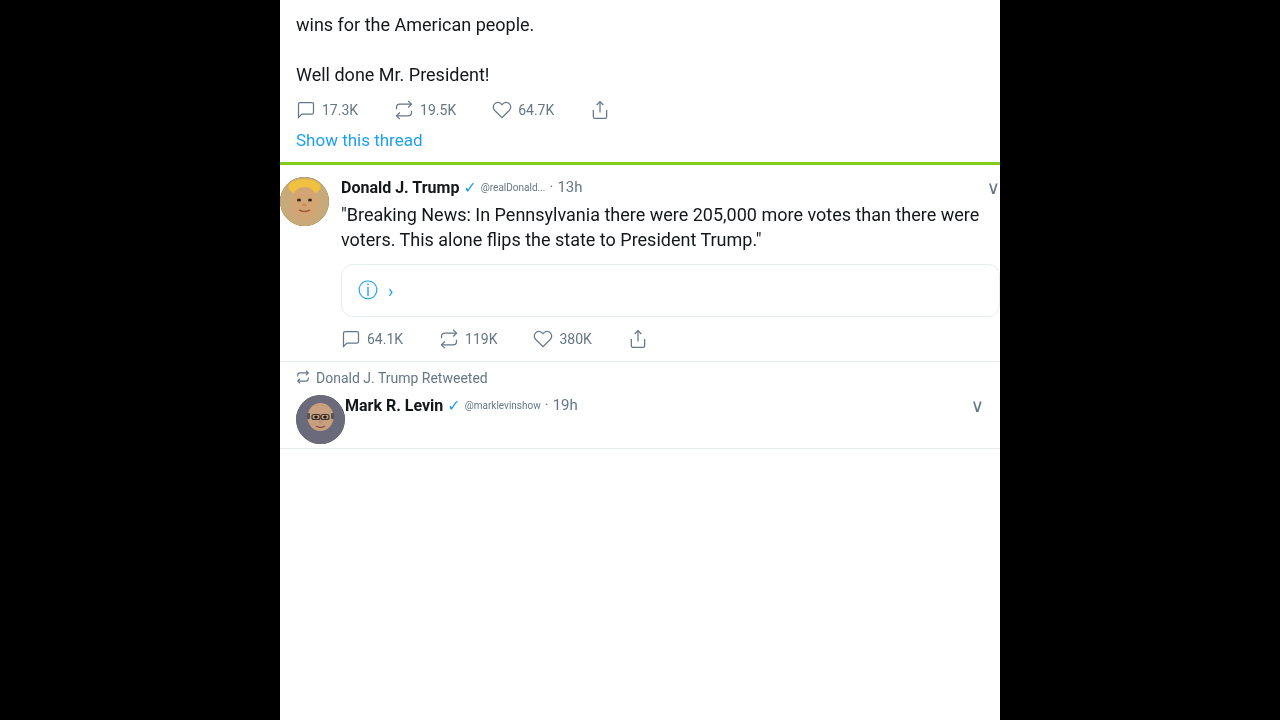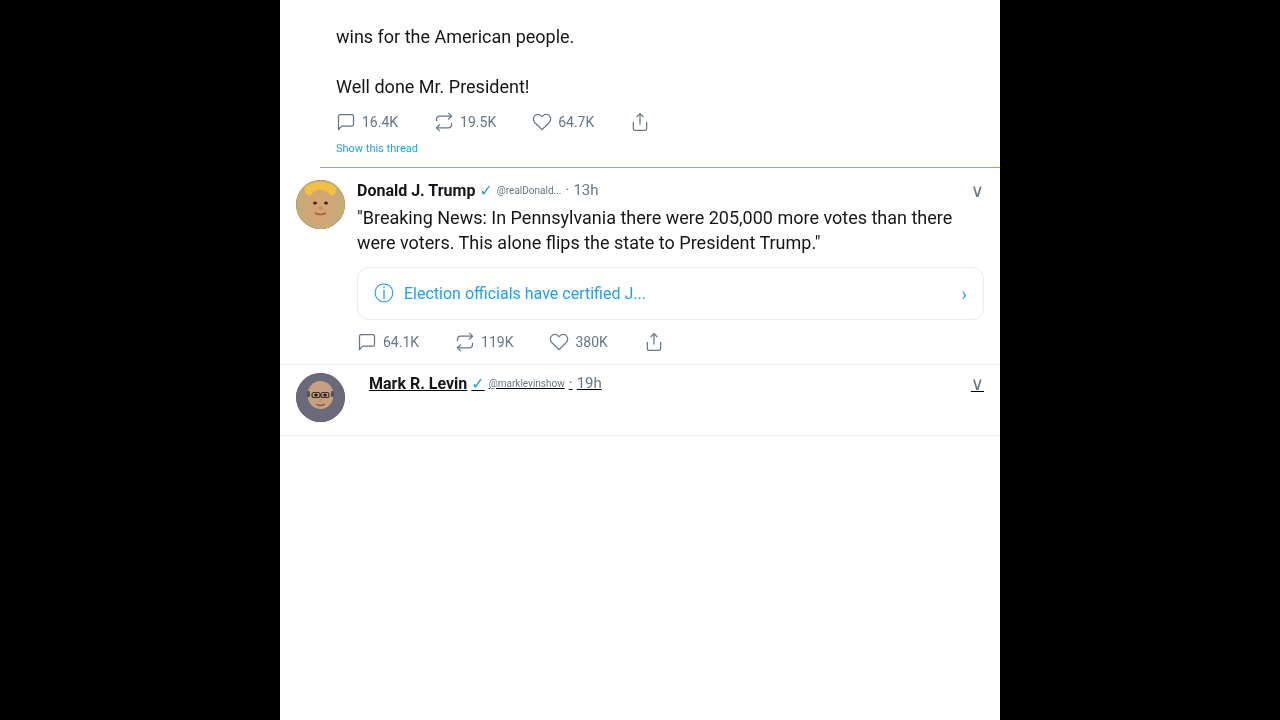--- a/index.html
+++ b/index.html
@@ -33,24 +33,23 @@
     }
     .feed {
       width: 720px;
       background: #fff;
       height: 720px;
       overflow: hidden;
       flex-shrink: 0;
     }
     
     .tweet-partial {
-      padding: 24px 16px 12px 16px;
-      border-bottom: 1px solid #84cc16;
-      background: #fff;
-      margin-left: 40px;
+      padding: 12px 16px 12px 16px;
+      border-bottom: 3px solid #84cc16;
+      background: #fff;
     }
     .tweet-text-partial {
       font-size: 18px;
       color: #14171a;
       margin-bottom: 12px;
       padding-left: 0;
     }
     .tweet-actions {
       display: flex;
       align-items: center;
@@ -65,29 +64,29 @@
     }
     .action-icon {
       width: 20px;
       height: 20px;
       display: inline-flex;
       align-items: center;
       justify-content: center;
     }
     .show-thread-link {
       color: #1da1f2;
-      font-size: 11px;
+      font-size: 17px;
       text-decoration: none;
       display: block;
       margin-top: 10px;
       cursor: pointer;
     }
     
     .tweet {
-      padding: 12px 16px;
+      padding: 12px 0;
       border-bottom: 1px solid #e6ecf0;
       display: flex;
       gap: 12px;
       background: #fff;
     }
     .tweet-content {
       flex: 1;
     }
     .tweet-header {
       display: flex;
@@ -155,26 +154,25 @@
       gap: 6px;
       color: #657786;
       font-size: 14px;
       padding: 8px 16px 0 16px;
       background: #fff;
     }
     .retweet-icon {
       font-size: 14px;
     }
     .retweet-tweet {
-      padding: 8px 16px 13px 16px;
-      display: flex;
-      gap: 24px;
+      padding: 8px 16px 4px 16px;
+      display: flex;
+      gap: 0;
       background: #fff;
       border-bottom: 1px solid #e6ecf0;
-      text-decoration: underline;
     }
     
     .trump-avatar {
       width: 49px;
       height: 49px;
       border-radius: 50%;
       background: #8B6914;
       overflow: hidden;
       flex-shrink: 0;
       display: flex;
@@ -209,21 +207,21 @@
 
 Well done Mr. President!</div>
       </div>
       <div class="tweet-actions">
         <div class="action-item">
           <span class="action-icon">
             <svg width="20" height="20" viewBox="0 0 24 24" fill="none" stroke="#657786" stroke-width="1.5">
               <path d="M21 15a2 2 0 0 1-2 2H7l-4 4V5a2 2 0 0 1 2-2h14a2 2 0 0 1 2 2z"></path>
             </svg>
           </span>
-          <span>16.4K</span>
+          <span>17.3K</span>
         </div>
         <div class="action-item">
           <span class="action-icon">
             <svg width="20" height="20" viewBox="0 0 24 24" fill="none" stroke="#657786" stroke-width="1.5">
               <polyline points="17 1 21 5 17 9"></polyline>
               <path d="M3 11V9a4 4 0 0 1 4-4h14"></path>
               <polyline points="7 23 3 19 7 15"></polyline>
               <path d="M21 13v2a4 4 0 0 1-4 4H3"></path>
             </svg>
           </span>
@@ -274,21 +272,20 @@
           <span class="verified-icon">✓</span>
           <span class="user-handle">@realDonald...</span>
           <span class="tweet-time">·</span>
           <span class="tweet-time">13h</span>
           <span class="more-btn">∨</span>
         </div>
         <div class="tweet-body">"Breaking News: In Pennsylvania there were 205,000 more votes than there were voters. This alone flips the state to President Trump."</div>
 
         <div class="fact-check-card">
           <span class="fact-check-icon">ⓘ</span>
-          <span class="fact-check-text">Election officials have certified J...</span>
           <span class="fact-check-arrow">›</span>
         </div>
 
         <div class="tweet-actions">
           <div class="action-item">
             <span class="action-icon">
               <svg width="20" height="20" viewBox="0 0 24 24" fill="none" stroke="#657786" stroke-width="1.5">
                 <path d="M21 15a2 2 0 0 1-2 2H7l-4 4V5a2 2 0 0 1 2-2h14a2 2 0 0 1 2 2z"></path>
               </svg>
             </span>
@@ -320,20 +317,31 @@
                 <polyline points="16 6 12 2 8 6"></polyline>
                 <line x1="12" y1="2" x2="12" y2="15"></line>
               </svg>
             </span>
           </div>
         </div>
       </div>
     </div>
 
     <div>
+      <div class="retweet-header">
+        <span class="retweet-icon">
+          <svg width="14" height="14" viewBox="0 0 24 24" fill="none" stroke="#657786" stroke-width="2">
+            <polyline points="17 1 21 5 17 9"></polyline>
+            <path d="M3 11V9a4 4 0 0 1 4-4h14"></path>
+            <polyline points="7 23 3 19 7 15"></polyline>
+            <path d="M21 13v2a4 4 0 0 1-4 4H3"></path>
+          </svg>
+        </span>
+        <span>Donald J. Trump Retweeted</span>
+      </div>
       <div class="retweet-tweet">
         <div class="levin-avatar">
           <svg width="49" height="49" viewBox="0 0 49 49">
             <circle cx="24.5" cy="24.5" r="24.5" fill="#6a6a7a"></circle>
 
             <ellipse cx="24.5" cy="22" rx="13" ry="14" fill="#c8a080"></ellipse>
 
             <rect x="11" y="18" width="3" height="6" rx="1" fill="#555"></rect>
             <rect x="35" y="18" width="3" height="6" rx="1" fill="#555"></rect>
 

